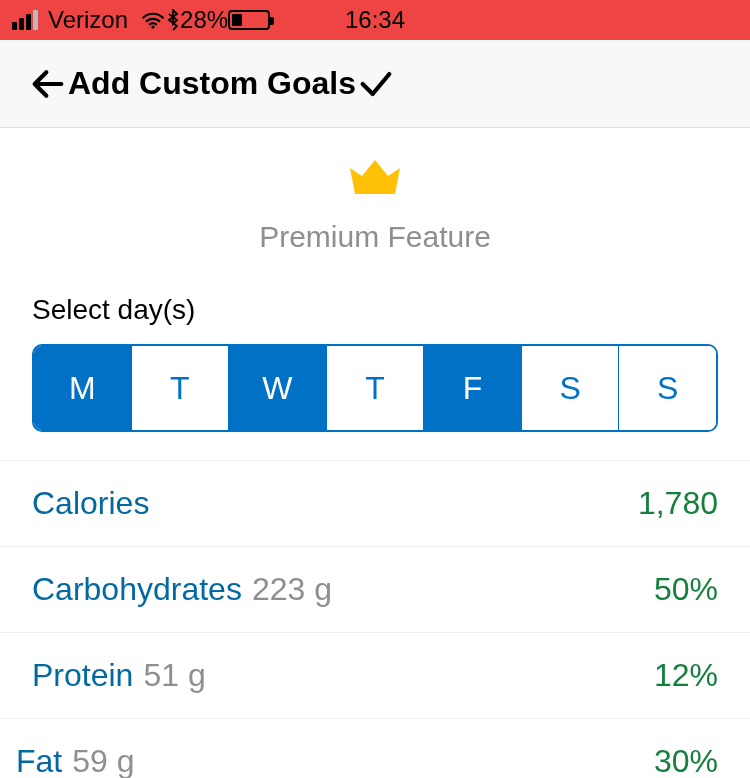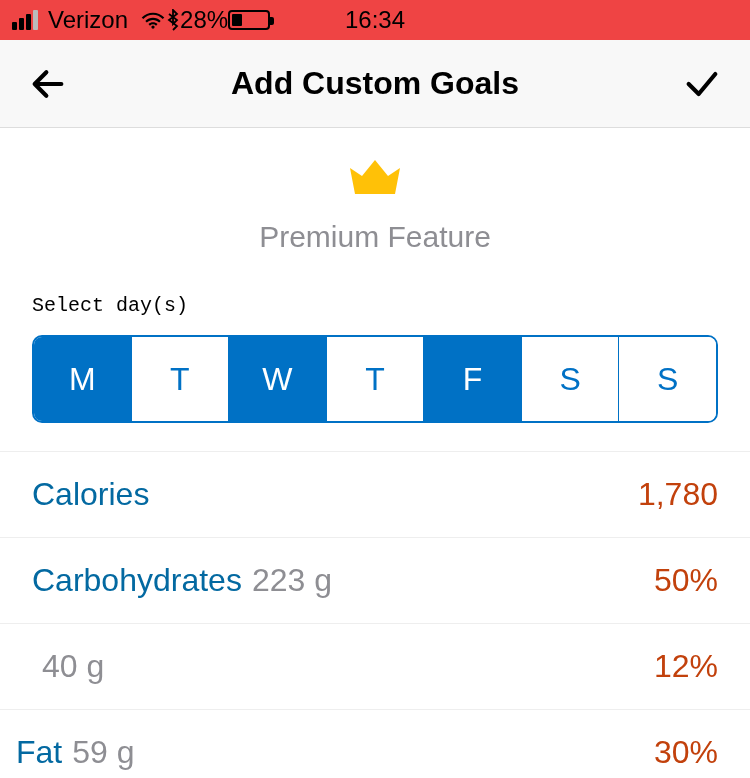--- a/index.html
+++ b/index.html
@@ -33,42 +33,40 @@
     .bt-icon svg { width: 14px; height: 22px; display: block; }
     .battery-pct { font-size: 24px; }
     .battery { width: 42px; height: 20px; border: 2px solid #000; border-radius: 4px; position: relative; display: flex; align-items: center; padding: 2px; }
     .battery::after { content: ""; position: absolute; right: -6px; top: 5px; width: 4px; height: 8px; background: #000; border-radius: 0 2px 2px 0; }
     .battery-fill { width: 28%; height: 100%; background: #000; border-radius: 1px; }
 
     .nav-bar {
       height: 88px;
       display: flex;
       align-items: center;
-      justify-content: space-between;
       padding: 0 28px;
       background: #f8f8f8;
       border-bottom: 1px solid #ddd;
     }
     .nav-title { font-size: 32px; font-weight: 700; }
     .back-icon svg, .check-icon svg { width: 40px; height: 40px; display: block; }
 
     .premium-row {
       display: flex;
       align-items: center;
       gap: 20px;
       padding: 28px 32px 40px;
       flex-direction: column;
     }
     .crown-icon svg { width: 54px; height: 44px; display: block; }
     .premium-text { font-size: 30px; color: #8e8e93; }
 
     .section-label {
-      font-size: 20px;
+      font-size: 28px;
       padding: 0 32px 18px;
-      font-family: Liberation Mono, monospace;
     }
 
     .day-row {
       display: flex;
       margin: 0 32px 28px;
       border: 2px solid #0071c5;
       border-radius: 10px;
       overflow: hidden;
     }
     .day-cell {
@@ -88,21 +86,21 @@
     .row {
       display: flex;
       align-items: center;
       padding: 24px 32px;
       border-bottom: 1px solid #eee;
       font-size: 32px;
     }
     .row:first-of-type { border-top: 1px solid #eee; }
     .row-label { color: #0369a1; }
     .row-sub { color: #8e8e93; margin-left: 10px; }
-    .row-value { margin-left: auto; color: #c2410c; font-size: 32px; }
+    .row-value { margin-left: auto; color: #15803d; font-size: 32px; }
     .row.no-border { border-bottom: none; padding-left: 16px; }
   </style>
 </head>
 <body>
 
 <div class="status-bar">
   <div class="status-left">
     <div class="signal-bars">
       <div class="signal-bar b1"></div>
       <div class="signal-bar b2"></div>
@@ -169,21 +167,22 @@
     <div class="row">
       <span class="row-label">Calories</span>
       <span class="row-value">1,780</span>
     </div>
     <div class="row">
       <span class="row-label">Carbohydrates</span>
       <span class="row-sub">223 g</span>
       <span class="row-value">50%</span>
     </div>
     <div class="row">
-      <span class="row-sub">40 g</span>
+      <span class="row-label">Protein</span>
+      <span class="row-sub">51 g</span>
       <span class="row-value">12%</span>
     </div>
     <div class="row no-border">
       <span class="row-label">Fat</span>
       <span class="row-sub">59 g</span>
       <span class="row-value">30%</span>
     </div>
   </div>
 
 </body></html>

